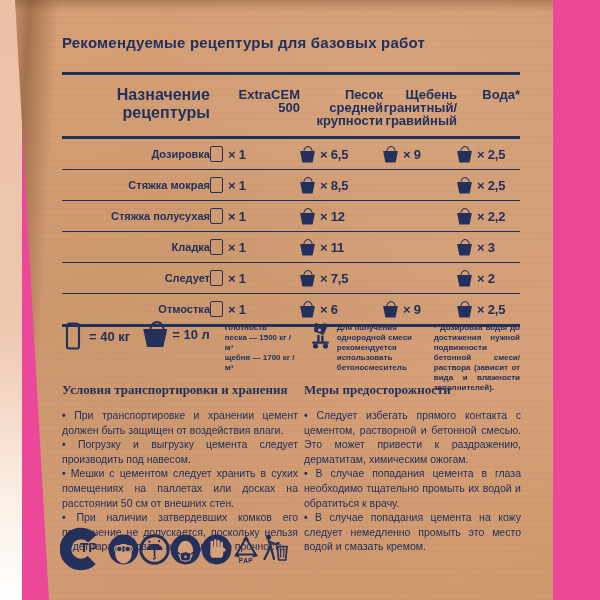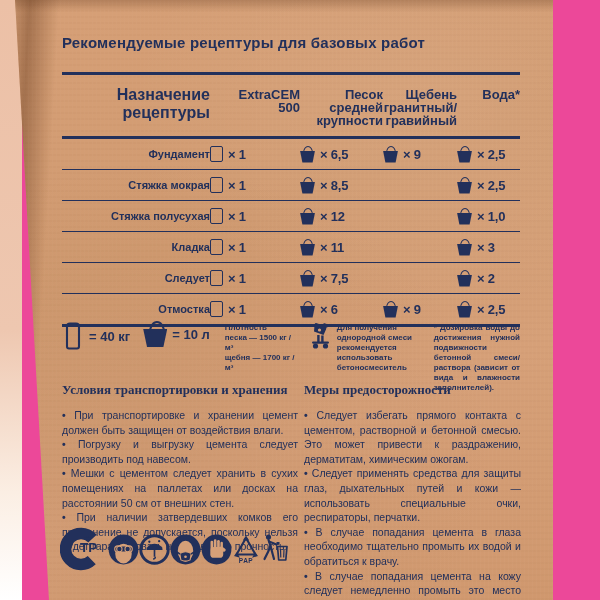--- a/index.html
+++ b/index.html
@@ -90,21 +90,21 @@
         <div class="small">Песок
 средней
 крупности</div>
         <div class="small">Щебень
 гранитный/
 гравийный</div>
         <div class="small">Вода*</div>
       </div>
 
       <div class="t-row">
-        <div class="lbl">Фундамент</div>
+        <div class="lbl">Дозировка</div>
         <div class="cell">
             <span class="sq-icon"></span>
             <span class="val">× 1</span>
           </div>
         <div class="cell">
             <span class="bucket"></span>
             <span class="val">× 6,5</span>
           </div>
         <div class="cell">
             <span class="bucket"></span>
@@ -139,21 +139,21 @@
             <span class="sq-icon"></span>
             <span class="val">× 1</span>
           </div>
         <div class="cell">
             <span class="bucket"></span>
             <span class="val">× 12</span>
           </div>
         <div class="cell"></div>
         <div class="cell">
             <span class="bucket"></span>
-            <span class="val">× 1,0</span>
+            <span class="val">× 2,2</span>
           </div>
       </div>
 
       <div class="t-row">
         <div class="lbl">Кладка</div>
         <div class="cell">
             <span class="sq-icon"></span>
             <span class="val">× 1</span>
           </div>
         <div class="cell">
@@ -240,21 +240,20 @@
         <div>Погрузку и выгрузку цемента следует производить под навесом.</div>
         <div>Мешки с цементом следует хранить в сухих помещениях на паллетах или досках на расстоянии 50 см от внешних стен.</div>
         <div>При наличии затвердевших комков его применение не допускается, поскольку нельзя будет гарантировать необходимую прочность.</div>
       </div>
     </div>
 
     <div class="abs safety-col">
       <div class="col-title">Меры предосторожности</div>
       <div class="bullets">
         <div>Следует избегать прямого контакта с цементом, растворной и бетонной смесью. Это может привести к раздражению, дерматитам, химическим ожогам.</div>
-        <div>Следует применять средства для защиты глаз, дыхательных путей и кожи — использовать специальные очки, респираторы, перчатки.</div>
         <div>В случае попадания цемента в глаза необходимо тщательно промыть их водой и обратиться к врачу.</div>
         <div>В случае попадания цемента на кожу следует немедленно промыть это место водой и смазать кремом.</div>
 
       </div>
     </div>
 
     <div class="abs marks">
       <svg width="48" height="46" viewBox="0 0 48 46">
         <circle cx="21" cy="23" r="15.5" fill="none" stroke="#22305b" stroke-width="11.5" stroke-dasharray="73 25" transform="rotate(46 21 23)"></circle>
         <rect x="26.1" y="10.5" width="2.6" height="4" fill="#22305b"></rect>

